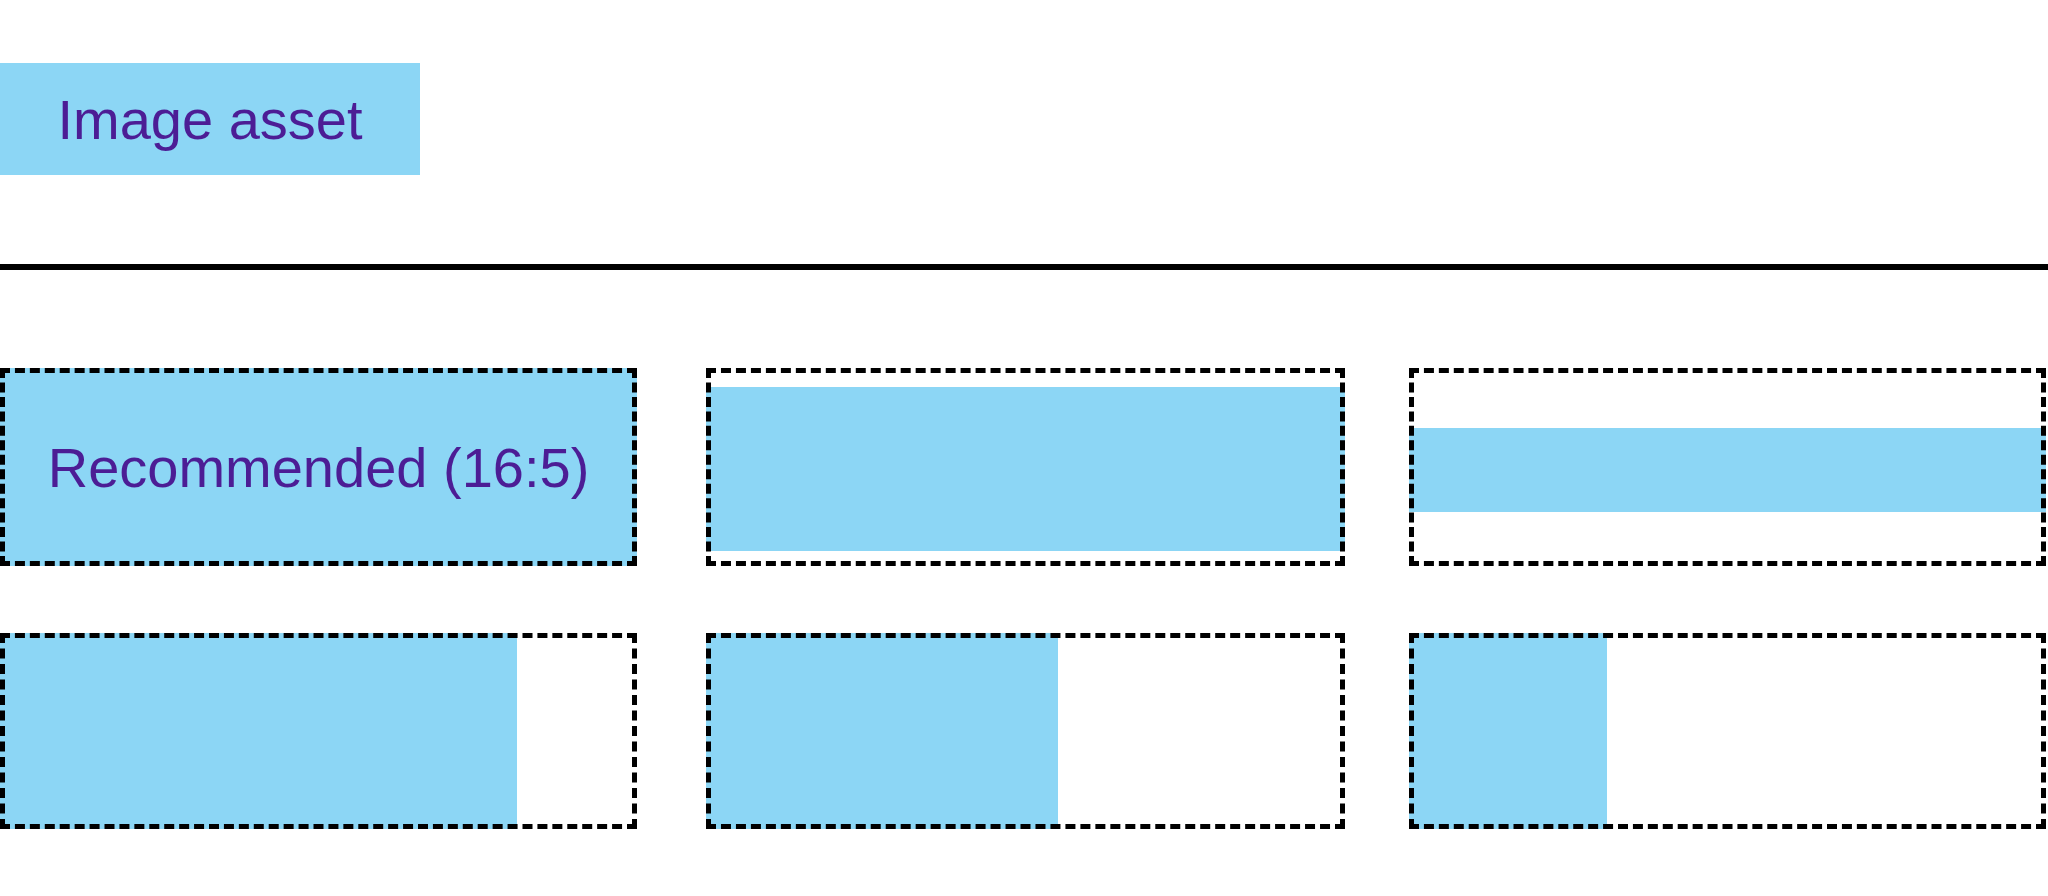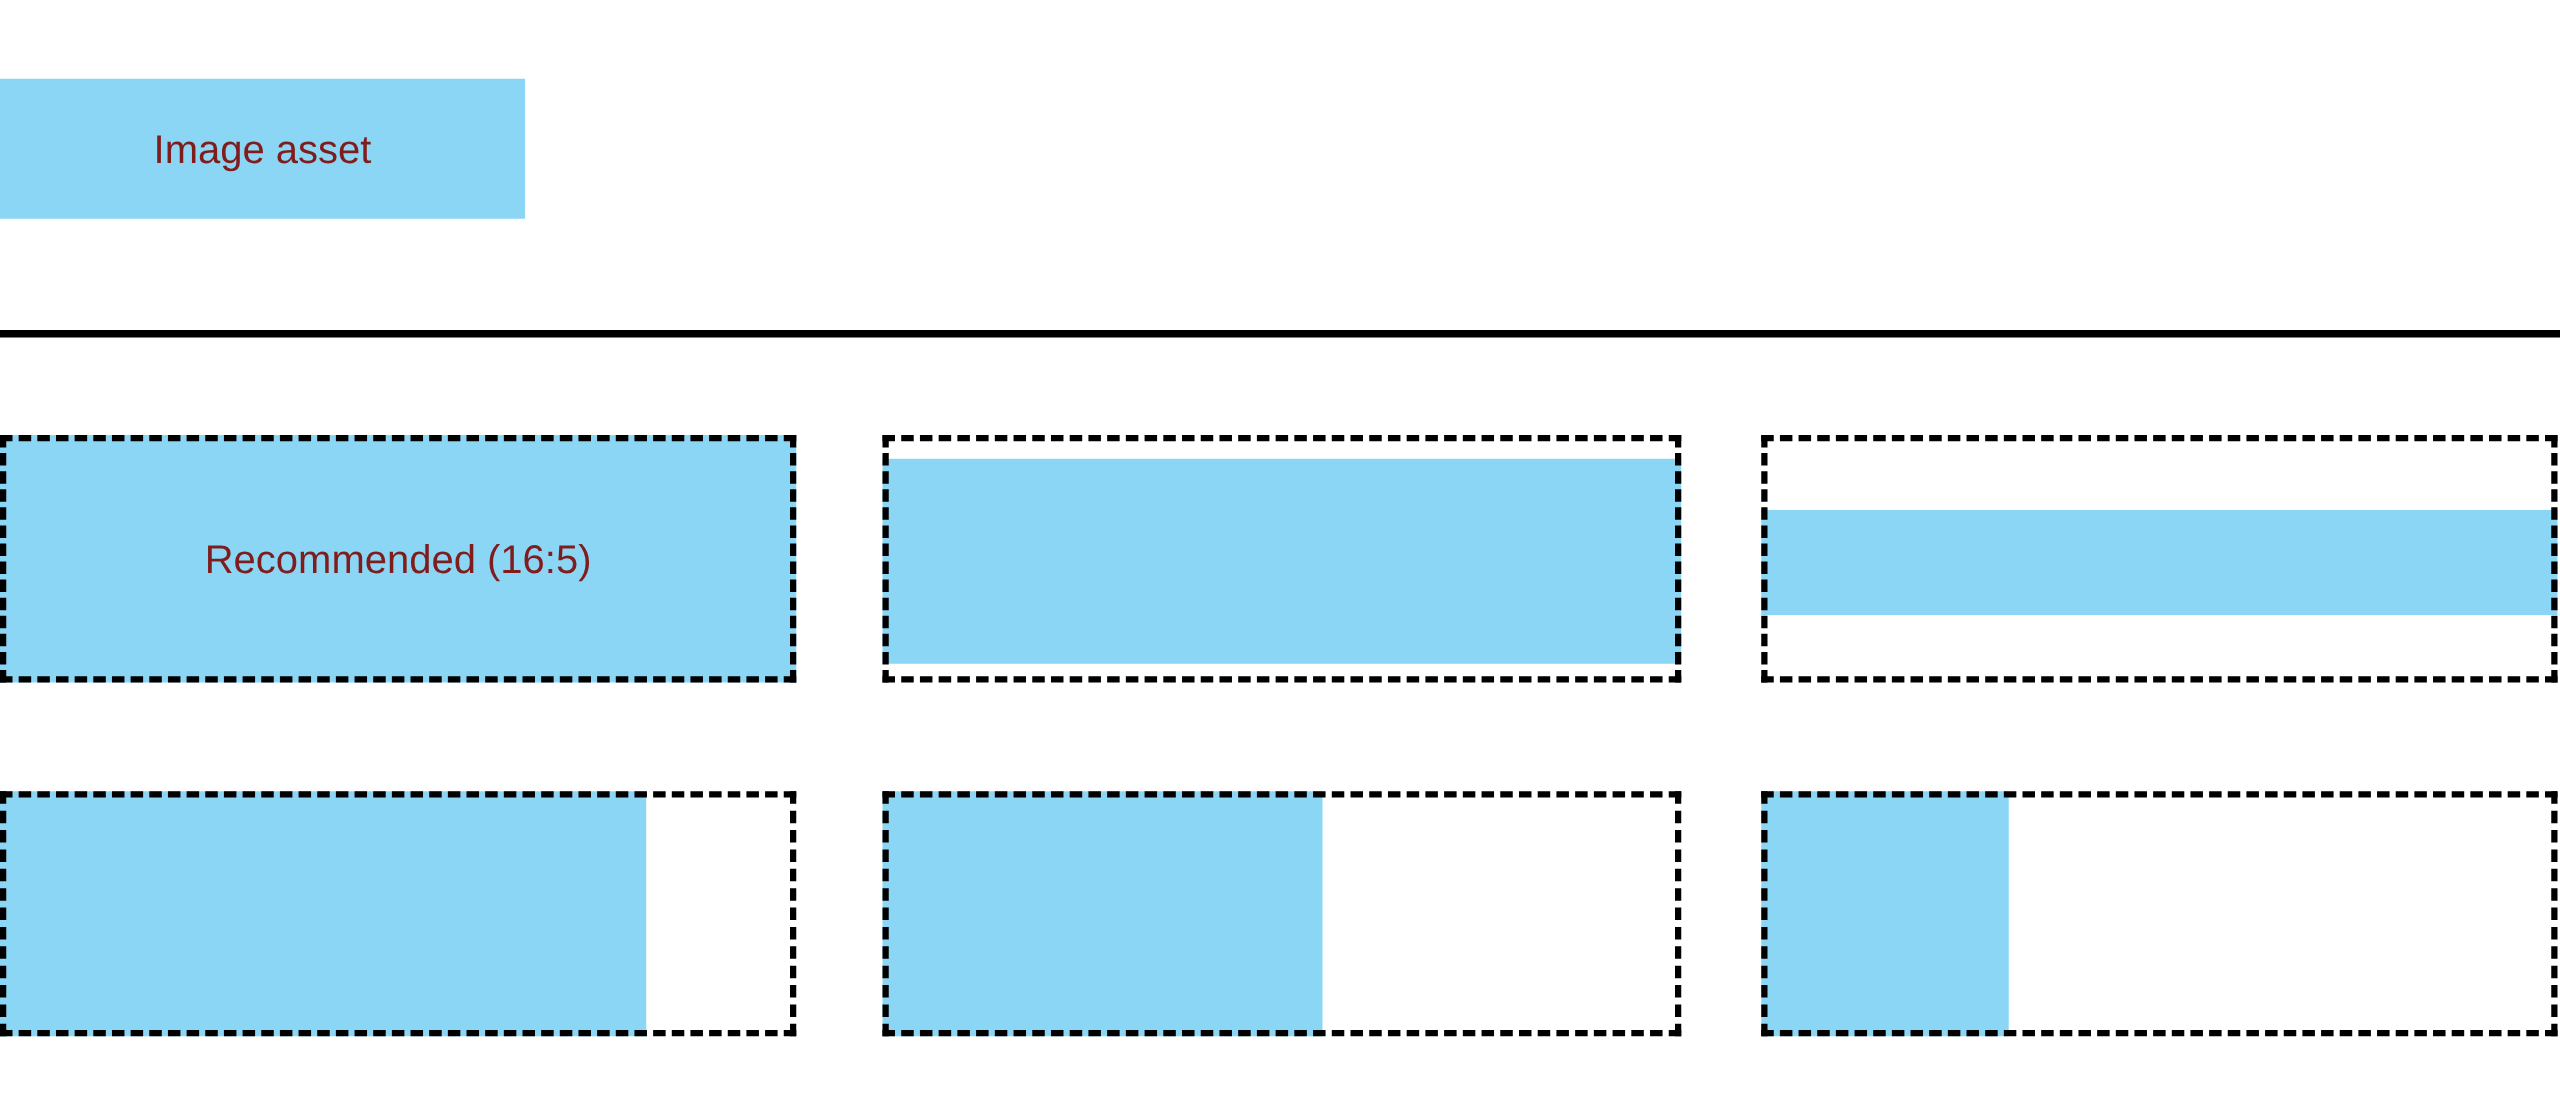--- a/index.html
+++ b/index.html
@@ -14,24 +14,24 @@
     color: #000;
   }
   .canvas {
     position: relative;
     width: 2048px;
     height: 896px;
     background: var(--page-bg);
     overflow: hidden;
   }
   .label-text {
-    font-size: 32px;
+    font-size: 56px;
     font-weight: 400;
     letter-spacing: 0px;
-    color: #7f1d1d;
+    color: #4c1d95;
     white-space: nowrap;
   }
   
   .legend-swatch {
     position: absolute;
     left: 0; top: 63;
     left: 0px; top: 63px;
     width: 420px; height: 112px;
     background: var(--asset-blue);
     display: flex; align-items: center; justify-content: center;
@@ -49,21 +49,21 @@
     position: absolute;
     left: 0px; top: 264px;
     width: 2048px; height: 6px;
     background: var(--line-black);
   }
   
   .box {
     position: absolute;
     background: var(--page-bg);
   }
-  .row1 { top: 348px; height: 198px; }
+  .row1 { top: 368px; height: 198px; }
   .row2 { top: 633px; height: 196px; }
   .col1 { left: 0px;    width: 637px; }
   .col2 { left: 706px;  width: 639px; }
   .col3 { left: 1409px; width: 637px; }
   .fill {
     position: absolute;
     background: var(--asset-blue);
   }
   
   .fill-full   { left: 0; top: 0; right: 0; bottom: 0; }

